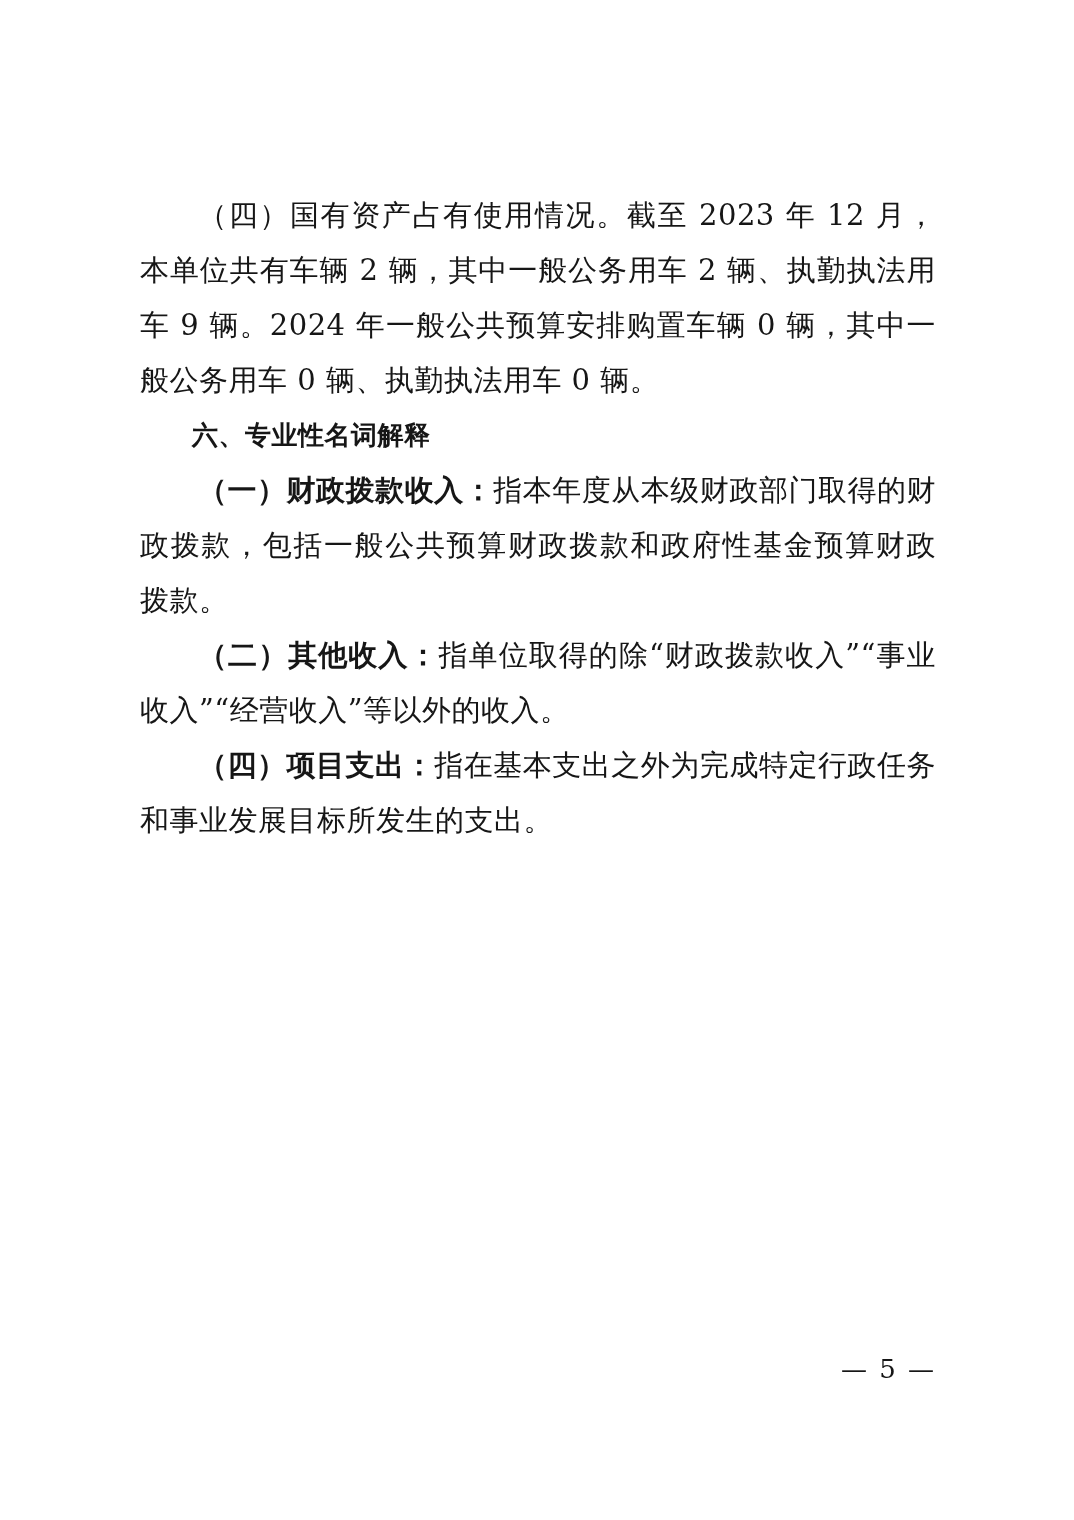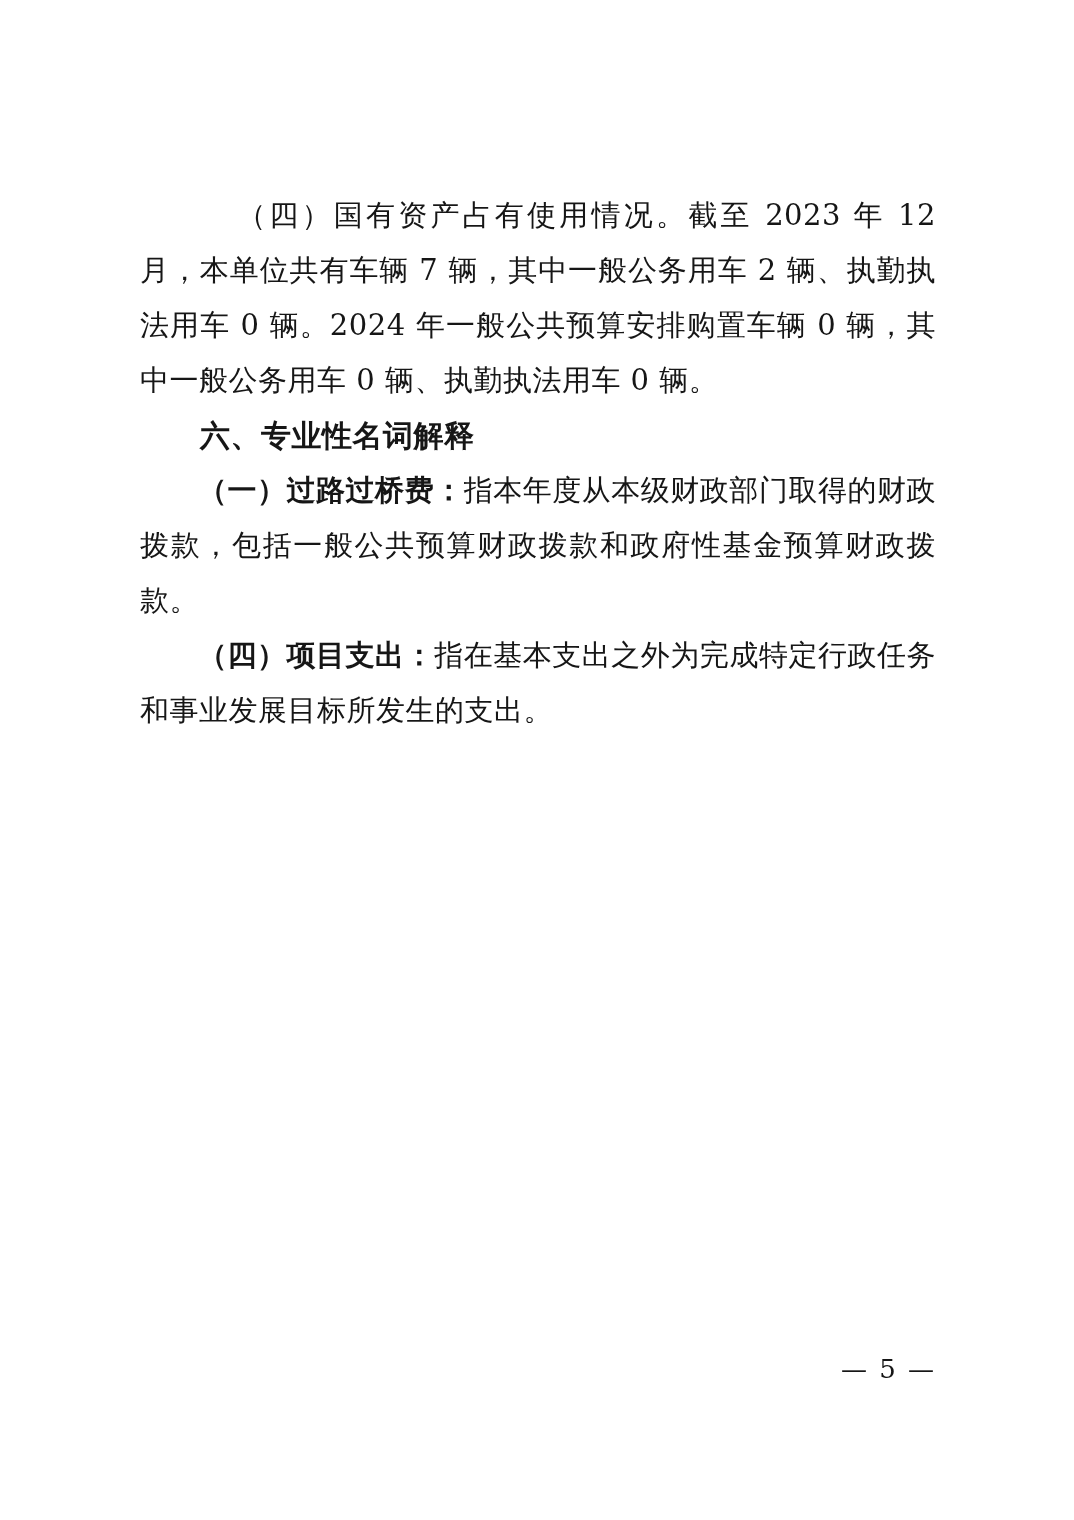--- a/index.html
+++ b/index.html
@@ -27,57 +27,57 @@
     letter-spacing: 0.5px;
   }
   .content p {
     margin: 0;
     padding: 0;
     text-indent: 2em;
   }
   .lead-kai {
     
     font-weight: 400;
-    margin-left: 39px;
   }
   .lead-bold {
     font-weight: 700;
   }
   .section-heading {
     margin: 0;
     text-indent: 2em;
     font-family: "DejaVu Sans", "Liberation Sans", sans-serif;
     font-weight: 700;
-    font-size: 30px;
+    font-size: 26px;
     line-height: 55px;
     letter-spacing: 0.5px;
   }
   .page-number {
     position: absolute;
     top: 1352px;
     right: 138px;
     font-size: 26px;
     line-height: 34px;
     color: #161616;
     letter-spacing: 2px;
   }
 </style>
 </head>
 <body>
 
 <div class="page">
 
   <div class="content">
 
-    <p><span class="lead-kai">（四）国有资产占有使用情况。</span><span>截至 2023 年 12 月，本单位共有车辆 7 辆，其中一般公务用车 2 辆、执勤执法用车 0 辆。2024 年一般公共预算安排购置车辆 0 辆，其中一般公务用车 0 辆、执勤执法用车 0 辆。</span></p>
+    <p><span class="lead-kai">（四）国有资产占有使用情况。</span><span>截至 2023 年 12 月，本单位共有车辆 2 辆，其中一般公务用车 2 辆、执勤执法用车 9 辆。2024 年一般公共预算安排购置车辆 0 辆，其中一般公务用车 0 辆、执勤执法用车 0 辆。</span></p>
 
     <p class="section-heading">六、专业性名词解释</p>
 
-    <p><span class="lead-bold">（一）过路过桥费：</span><span>指本年度从本级财政部门取得的财政拨款，包括一般公共预算财政拨款和政府性基金预算财政拨款。</span></p>
+    <p><span class="lead-bold">（一）财政拨款收入：</span><span>指本年度从本级财政部门取得的财政拨款，包括一般公共预算财政拨款和政府性基金预算财政拨款。</span></p>
 
+    <p><span class="lead-bold">（二）其他收入：</span><span>指单位取得的除“财政拨款收入”“事业收入”“经营收入”等以外的收入。</span></p>
 
 
     <p><span class="lead-bold">（四）项目支出：</span><span>指在基本支出之外为完成特定行政任务和事业发展目标所发生的支出。</span></p>
 
 
   </div>
 
   <div class="page-number">— 5 —</div>
 
 </div>

